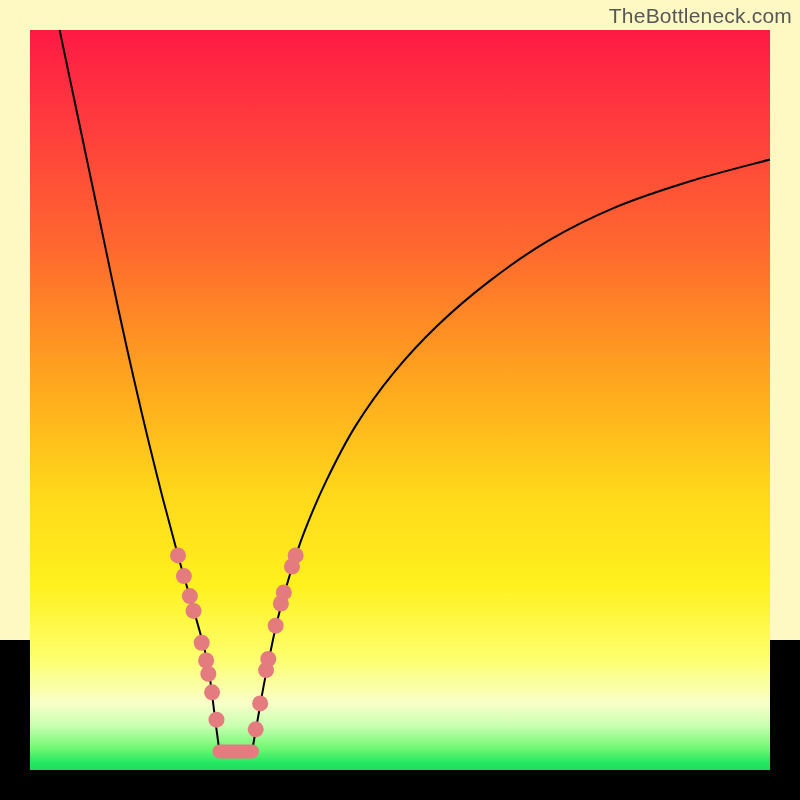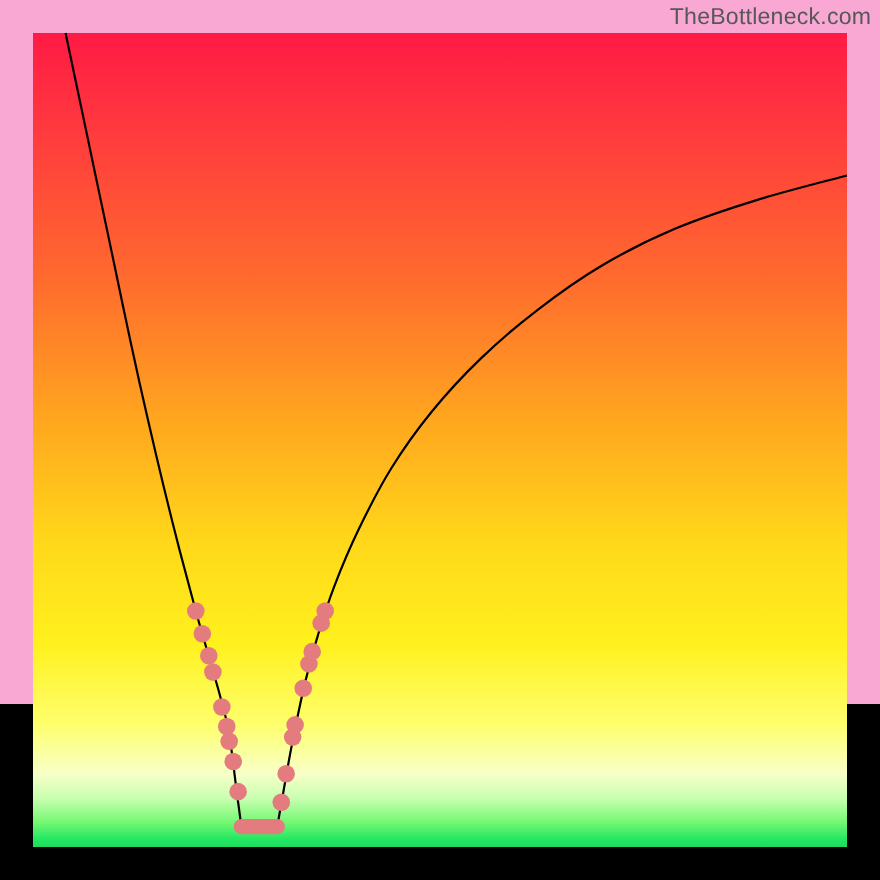--- a/index.html
+++ b/index.html
@@ -8,21 +8,21 @@
     width: 800px;
     height: 800px;
     overflow: hidden;
     background: #000;
     font-family: Arial, Helvetica, sans-serif;
   }
   .outer {
     position: relative;
     width: 800px;
     height: 640px;
-    background: #f9a8d4;
+    background: #fef9c3;
   }
   .plot {
     position: absolute;
     left: 30px;
     top: 30px;
     width: 740px;
     height: 740px;
     
     background: linear-gradient(
       to bottom,

